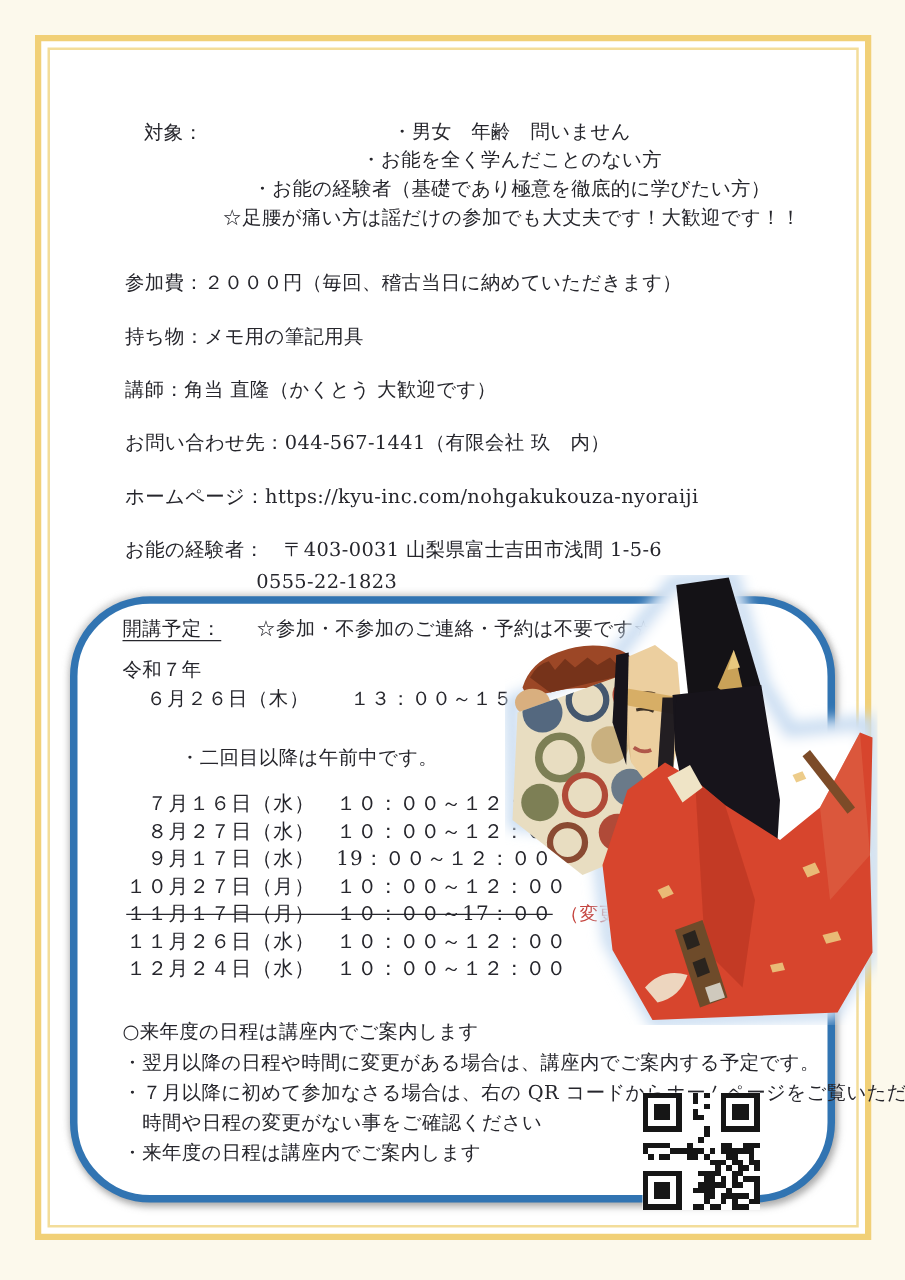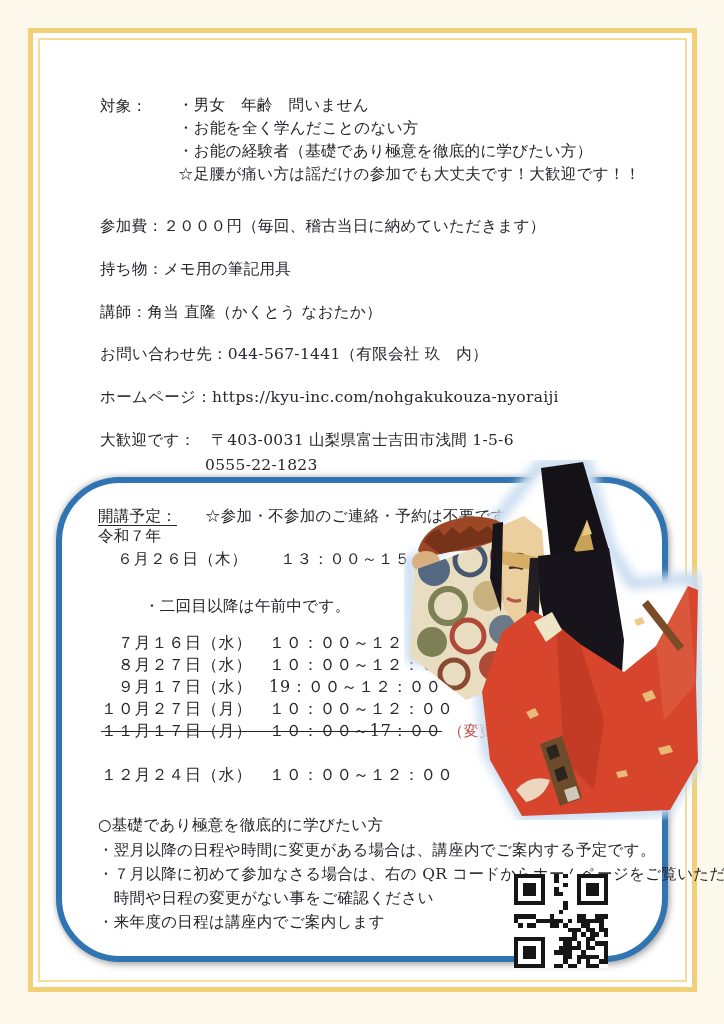--- a/index.html
+++ b/index.html
@@ -11,21 +11,21 @@
   html,body{width:724px; height:1024px;}
   body{
     position:relative; background:#fcf9ec; overflow:hidden;
     font-family:"DejaVu Serif","Liberation Serif",serif;
     color:var(--text);
   }
   .page-inner{position:absolute; left:31px; top:31px; right:30px; bottom:35px; background:#ffffff;}
   .frame-thick{position:absolute; left:28px; top:28px; right:27px; bottom:32px; border:5px solid var(--frame-gold); pointer-events:none;}
   .frame-thin{position:absolute; left:38px; top:38px; right:37px; bottom:42px; border:2px solid var(--frame-gold-light); pointer-events:none;}
 
-  .t{position:absolute; font-size:15.5px; white-space:nowrap; letter-spacing:.3px;}
+  .t{position:absolute; font-size:15.5px; white-space:nowrap; letter-spacing:.3px;text-align:center;}
 
   
   .target-row{left:100px; top:96px; display:flex;}
   .target-label{width:78px;}
   .target-items span{display:block; line-height:28px; margin-top:-5px;}
   .fee{left:100px; top:216px;}
   .bring{left:100px; top:259px;}
   .teacher{left:100px; top:302px;}
   .contact{left:100px; top:344px;}
   .homepage{left:100px; top:387px;}
@@ -33,21 +33,21 @@
   .phone{left:205px; top:456px;}
 
   
   .schedule-box{
     position:absolute; left:56px; top:477px; width:612px; height:485px;
     background:#fff; border:6px solid var(--box-blue); border-radius:64px;
     box-shadow:2px 3px 6px rgba(110,110,110,.55), -1px -2px 5px rgba(150,150,150,.38);
     z-index:1;
   }
   .schedule-box .t{font-size:15.5px;}
-  .sch-head{left:36px; top:23px; display:flex; gap:28px;}
+  .sch-head{left:36px; top:10px; display:flex; gap:28px;}
   .sch-head .hd{text-decoration:underline; text-underline-offset:4px; text-decoration-thickness:1px;}
   .era{left:36px; top:43px;}
   .first-session{left:39px; top:66px; font-size:16px; letter-spacing:.8px;}
   .fs-note0{left:66px; top:90px;}
   .fs-note1{left:82px; top:113px;}
   .session-row{position:absolute; left:39px; font-size:16px; letter-spacing:.8px; white-space:nowrap;}
   .session-row .strike{text-decoration:line-through; text-decoration-thickness:1.4px;}
   .s-remark{color:var(--accent-red); font-size:15px; margin-left:6px; letter-spacing:.5px;}
   .notes-heading{left:36px; top:332px;}
   .nl0{left:36px; top:357px;}
@@ -67,43 +67,44 @@
   <span class="target-label">対象：</span>
   <span class="target-items">
     <span>・男女　年齢　問いません</span>
     <span>・お能を全く学んだことのない方</span>
     <span>・お能の経験者（基礎であり極意を徹底的に学びたい方）</span>
     <span>☆足腰が痛い方は謡だけの参加でも大丈夫です！大歓迎です！！</span>
   </span>
 </div>
 <div class="t fee">参加費：２０００円（毎回、稽古当日に納めていただきます）</div>
 <div class="t bring">持ち物：メモ用の筆記用具</div>
-<div class="t teacher">講師：角当 直隆（かくとう なおたか）</div>
+<div class="t teacher">講師：角当 直隆（かくとう 大歓迎です）</div>
 <div class="t contact">お問い合わせ先：044-567-1441（有限会社 玖　内）</div>
 <div class="t homepage"><span>ホームページ：</span><span>https://kyu-inc.com/nohgakukouza-nyoraiji</span></div>
-<div class="t address"><span>大歓迎です：　</span><span>〒403-0031 山梨県富士吉田市浅間 1-5-6</span></div>
+<div class="t address"><span>お能の経験者：　</span><span>〒403-0031 山梨県富士吉田市浅間 1-5-6</span></div>
 <div class="t phone">0555-22-1823</div>
 
 <div class="schedule-box">
   <div class="t sch-head">
     <span class="hd">開講予定：</span>
     <span>☆参加・不参加のご連絡・予約は不要です☆</span>
   </div>
   <div class="t era">令和７年</div>
   <div class="t first-session">　６月２６日（木）　　１３：００～１５：００</div>
   <div class="t fs-note1">・二回目以降は午前中です。</div>
 
   <div class="session-row" style="top:150px"><span class="s-text">　７月１６日（水）　１０：００～１２：００</span></div>
   <div class="session-row" style="top:172px"><span class="s-text">　８月２７日（水）　１０：００～１２：００</span></div>
   <div class="session-row" style="top:194px"><span class="s-text">　９月１７日（水）　19：００～１２：００</span></div>
   <div class="session-row" style="top:216px"><span class="s-text">１０月２７日（月）　１０：００～１２：００</span></div>
   <div class="session-row" style="top:238px"><span class="s-text strike">１１月１７日（月）　１０：００～17：００</span><span class="s-remark">（変更になりました）</span></div>
+  <div class="session-row" style="top:260px"><span class="s-text">１１月２６日（水）　１０：００～１２：００</span></div>
   <div class="session-row" style="top:282px"><span class="s-text">１２月２４日（水）　１０：００～１２：００</span></div>
 
-  <div class="t notes-heading">○基礎であり極意を徹底的に学びたい方</div>
+  <div class="t notes-heading">○来年度の日程は講座内でご案内します</div>
   <div class="t nl0">・翌月以降の日程や時間に変更がある場合は、講座内でご案内する予定です。</div>
   <div class="t nl1">・７月以降に初めて参加なさる場合は、右の QR コードからホームページをご覧いただき</div>
   <div class="t nl2">　時間や日程の変更がない事をご確認ください</div>
   <div class="t nl3">・来年度の日程は講座内でご案内します</div>
 </div>
 
 <svg class="noh" viewBox="0 0 298 360" xmlns="http://www.w3.org/2000/svg">
   <defs>
     <filter id="glow" x="-20%" y="-20%" width="140%" height="140%">
         <feGaussianBlur stdDeviation="5"></feGaussianBlur>

